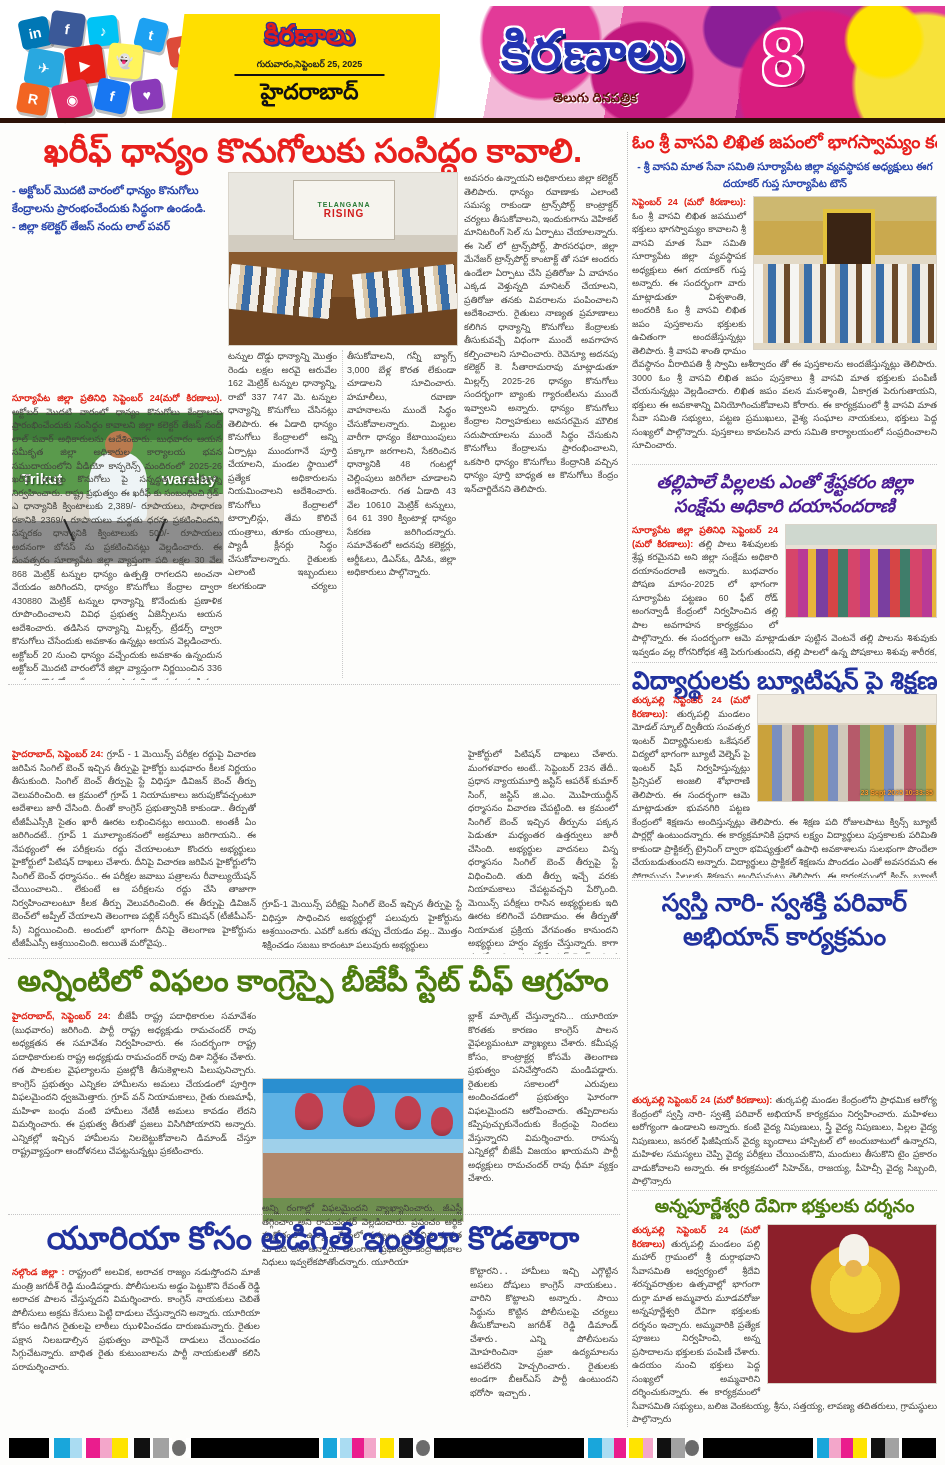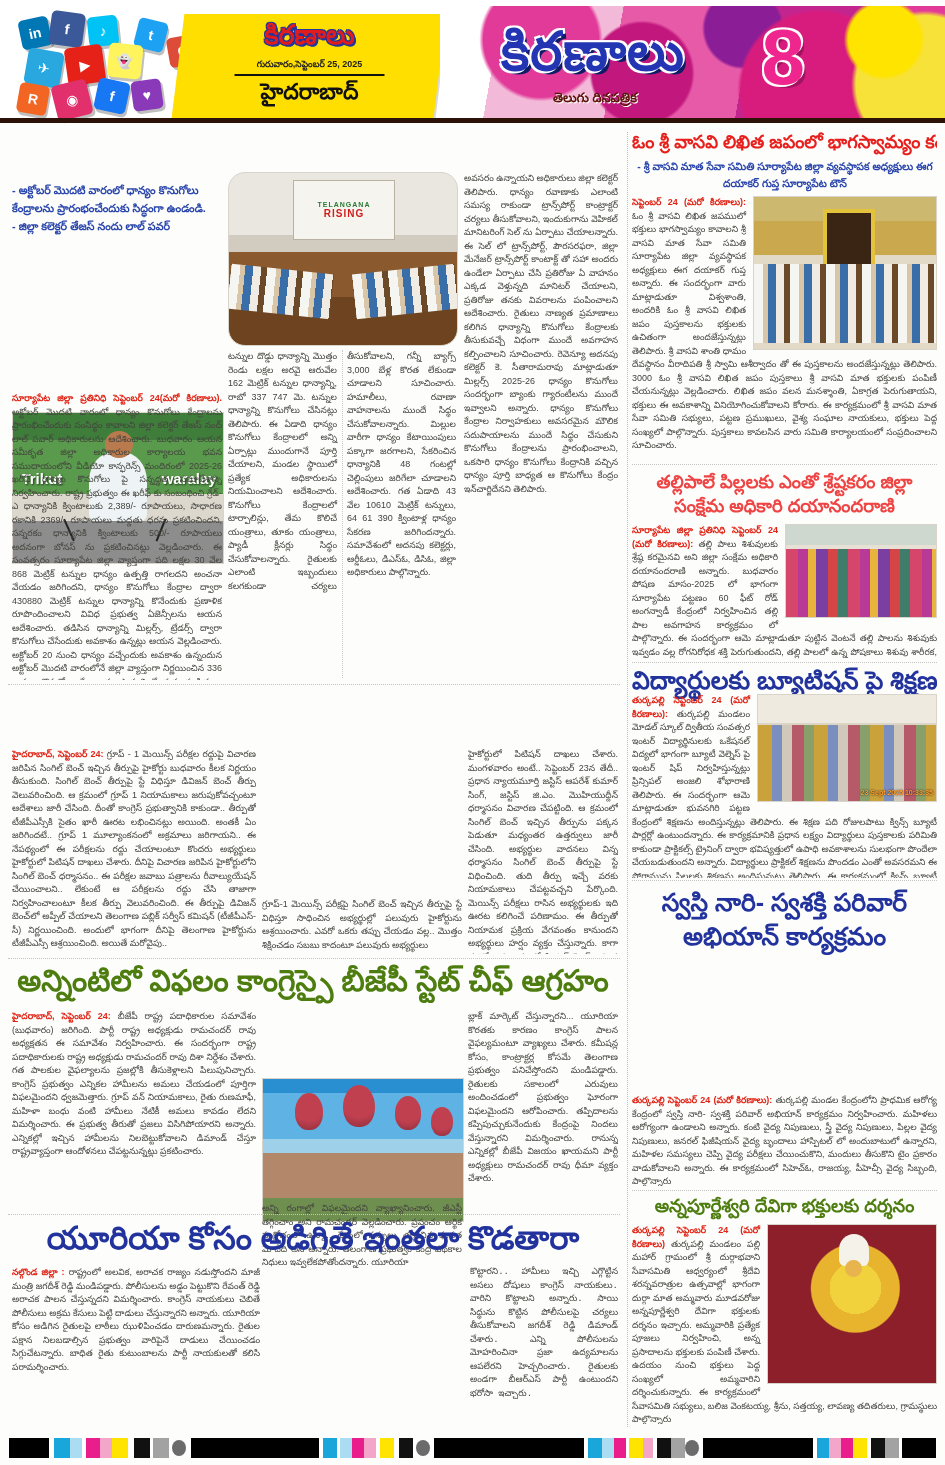--- a/index.html
+++ b/index.html
@@ -37,21 +37,21 @@
         text-shadow:-2px -2px 0 #fff,2px -2px 0 #fff,-2px 2px 0 #fff,3px 3px 0 #a2135f;}
   .mast-rule{position:absolute;left:0;top:118px;width:945px;height:5px;background:#2d1208;}
   
   .abs{position:absolute;}
   .bodytext{font-size:9px;line-height:1.5;color:#44443f;text-align:justify;overflow:hidden;}
   .dl{color:#e02315;font-weight:bold;}
   .headline{font-weight:bold;text-align:center;overflow:hidden;white-space:nowrap;}
   .hl-red{color:#e8201d;}
   .hl-blue{color:#22339e;}
   .hl-mag{color:#4d7c0f;}
-  .hl-purp{color:#ef4444;}
+  .hl-purp{color:#4c1d95;font-style:italic;}
   .subhead{color:#2a46ac;font-weight:bold;font-size:11px;line-height:1.6;}
   .twocol{column-count:2;column-gap:10px;column-rule:1px dotted #c9c9c9;}
   .vdiv{position:absolute;border-left:1px dotted #b9b9b9;}
   .hdiv{position:absolute;border-top:1px dotted #c4c4c4;}
   .photo{position:relative;overflow:hidden;border:1px solid #d9d4ca;}
   .float-r{float:right;margin:0 0 4px 7px;}
   
   .ph-meeting{background:linear-gradient(180deg,#e9e7e0 0 36%,#d2ccc0 36% 46%,#8a5a2e 46% 72%,#6e4420 72% 100%);}
   .banner{position:absolute;left:28%;top:4%;width:44%;height:34%;background:#f6f4ee;border:1px solid #b9b2a3;
           display:flex;flex-direction:column;align-items:center;justify-content:center;}
@@ -116,24 +116,25 @@
       <div class="big-name">కిరణాలు</div>
       <div class="tagline">తెలుగు దినపత్రిక</div>
       <div class="pageno">8</div>
     </div>
     <div class="mast-rule"></div>
   </div>
 
   <div class="vdiv" style="left:627px;top:132px;height:1295px;"></div>
 
   <div>
+    <div class="abs headline hl-red" style="left:8px;top:132px;width:610px;font-size:33px;">ఖరీఫ్ ధాన్యం కొనుగోలుకు సంసిద్ధం కావాలి.</div>
     <div class="abs subhead" style="left:12px;top:182px;width:208px;">- అక్టోబర్ మొదటి వారంలో ధాన్యం కొనుగోలు కేంద్రాలను ప్రారంభంచేందుకు సిద్ధంగా ఉండండి.</div>
     <div class="abs subhead" style="left:12px;top:218px;width:208px;">- జిల్లా కలెక్టర్ తేజస్ నందు లాల్ పవర్</div>
 
-    <div class="abs photo ph-meeting" style="left:228px;top:172px;width:228px;height:172px;border-radius:17px;">
+    <div class="abs photo ph-meeting" style="left:228px;top:172px;width:228px;height:172px;">
       <div class="banner">
         <span class="b1">TELANGANA</span>
         <span class="b2">RISING</span>
       </div>
       <div class="crowd" style="left:0;bottom:18%;right:55%;transform:rotate(6deg);"></div>
       <div class="crowd" style="right:0;bottom:18%;left:55%;transform:rotate(-6deg);"></div>
     </div>
 
     <div class="abs photo ph-collector" style="left:12px;top:238px;width:210px;height:150px;">
       <span class="bd-word" style="left:4%;top:38%;">Trikut</span>

